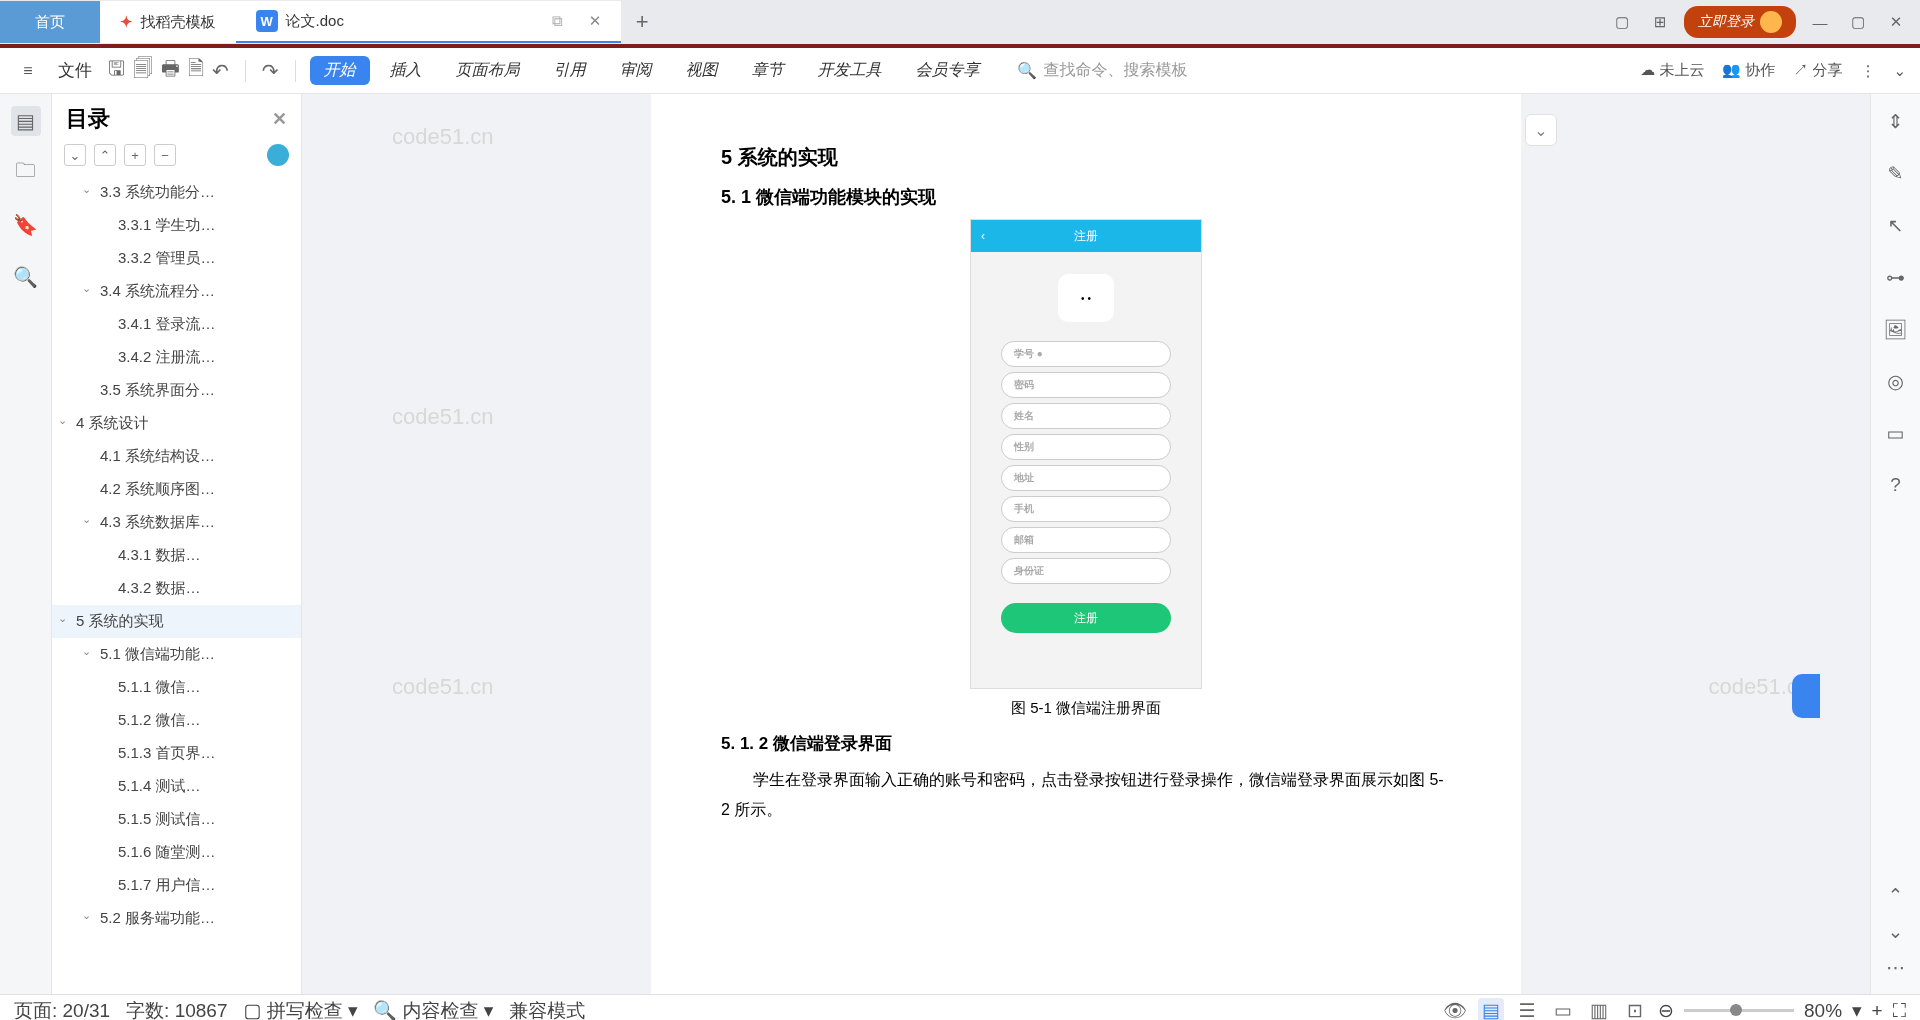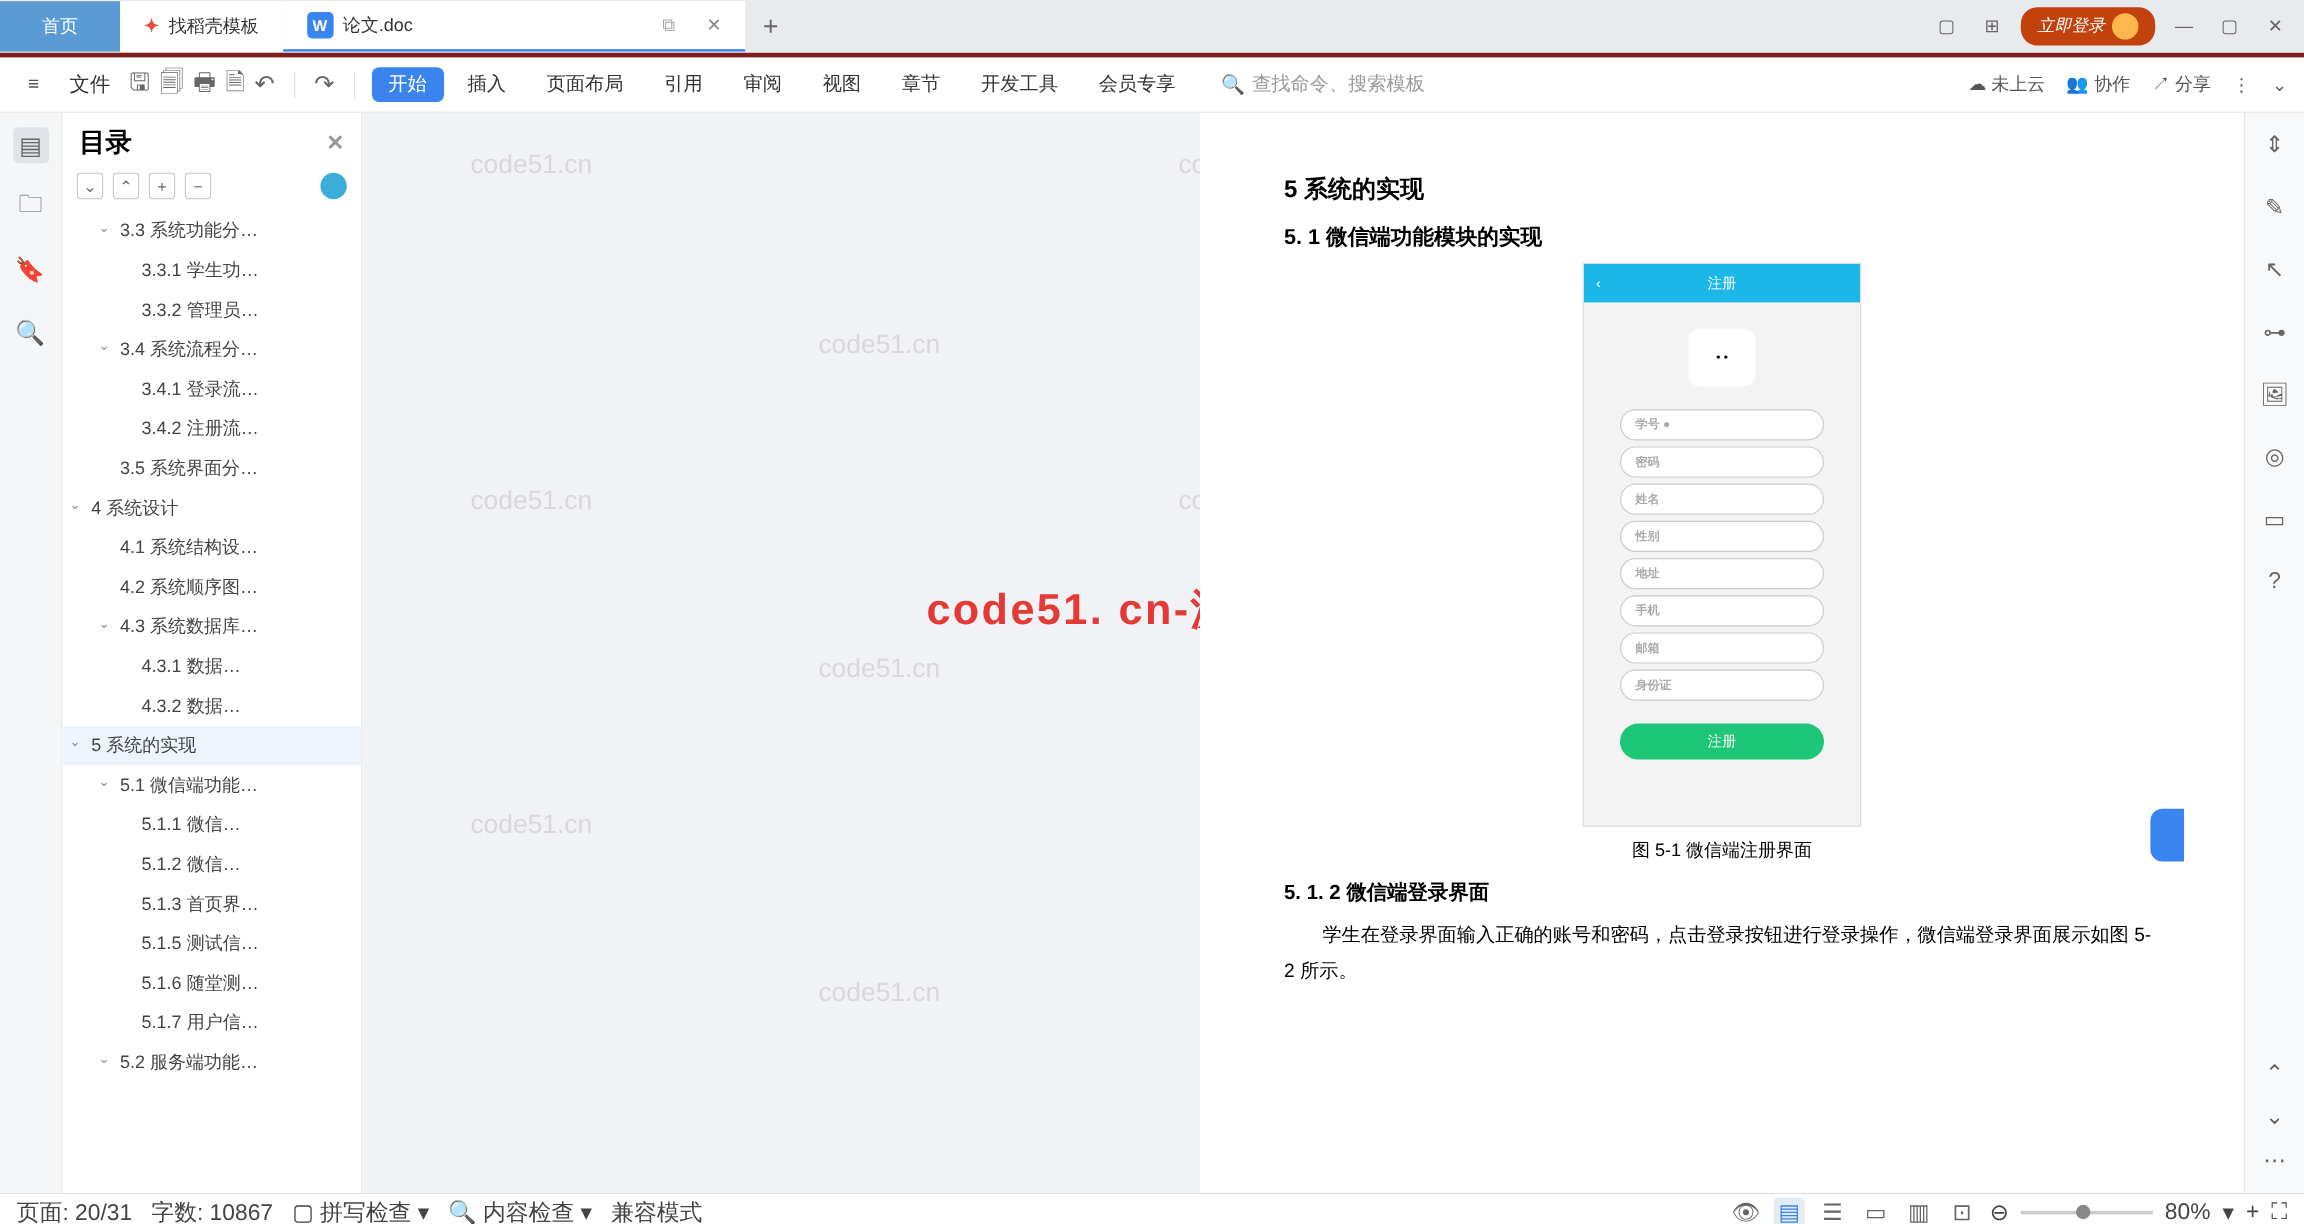--- a/index.html
+++ b/index.html
@@ -16,21 +16,21 @@
 .tabs-right{margin-left:auto;display:flex;align-items:center;gap:10px;padding-right:10px;}
 .login-btn{background:#c2410c;color:#fff;padding:5px 14px;border-radius:14px;font-size:14px;display:flex;align-items:center;gap:6px;font-style:italic;}
 .login-btn .avatar{width:22px;height:22px;background:#ffb74d;border-radius:50%;}
 .win-btn{width:28px;height:28px;color:#666;display:flex;align-items:center;justify-content:center;font-size:15px;}
 .ribbon{height:46px;background:#fff;display:flex;align-items:center;padding:0 14px;gap:6px;border-bottom:1px solid #e5e5e5;font-size:16px;color:#333;}
 .menu-ico{width:28px;height:28px;display:flex;align-items:center;justify-content:center;color:#555;}
 .file-menu{font-size:17px;margin:0 10px;}
 .qat{display:flex;gap:8px;align-items:center;color:#666;}
 .qat span{font-size:20px;}
 .divider{height:22px;border-left:1px solid #ddd;margin:0 8px;}
-.ribbon-tab{padding:4px 14px;cursor:pointer;}
+.ribbon-tab{padding:4px 14px;cursor:pointer;font-style:italic;}
 .ribbon-tab.active{background:#3a84f0;color:#fff;border-radius:6px;}
 .search-box{display:flex;align-items:center;color:#999;margin-left:18px;gap:6px;}
 .ribbon-right{margin-left:auto;display:flex;align-items:center;gap:18px;font-size:15px;color:#555;}
 .main{display:flex;height:calc(100% - 42px - 46px - 32px);}
 .left-rail{width:52px;background:#f5f6f8;border-right:1px solid #e5e5e5;display:flex;flex-direction:column;align-items:center;padding-top:12px;gap:22px;}
 .rail-ico{width:30px;height:30px;display:flex;align-items:center;justify-content:center;color:#666;font-size:20px;border-radius:4px;}
 .rail-ico.active{background:#e0e3e8;}
 .toc-panel{width:250px;border-right:1px solid #e5e5e5;background:#fff;display:flex;flex-direction:column;}
 .toc-head{height:50px;display:flex;align-items:center;padding:0 14px;font-size:22px;font-weight:bold;}
 .toc-close{margin-left:auto;color:#999;font-size:18px;}
@@ -38,21 +38,21 @@
 .toc-tool{width:22px;height:22px;border:1px solid #ccc;border-radius:3px;display:flex;align-items:center;justify-content:center;font-size:13px;color:#666;}
 .toc-refresh{width:22px;height:22px;background:#3aaed8;border-radius:50%;margin-left:auto;}
 .toc-body{flex:1;overflow-y:auto;font-size:15px;color:#444;}
 .toc-item{padding:7px 10px 7px 40px;cursor:pointer;white-space:nowrap;overflow:hidden;text-overflow:ellipsis;position:relative;}
 .toc-item.l1{padding-left:24px;}
 .toc-item.l2{padding-left:48px;}
 .toc-item.l3{padding-left:66px;}
 .toc-item.active{background:#edf4fc;}
 .toc-item .chev{position:absolute;left:6px;color:#888;font-size:11px;}
 .toc-item.l2 .chev{left:30px;}
-.doc-area{flex:1;background:#f0f2f5;position:relative;overflow:hidden;display:flex;justify-content:flex-end;}
+.doc-area{flex:1;background:#f0f2f5;position:relative;overflow:hidden;display:flex;justify-content:center;}
 .page{width:870px;background:#fff;margin-top:0;padding:40px 70px;position:relative;min-height:1100px;}
 .page h1{font-size:20px;margin:10px 0;}
 .page h2{font-size:18px;margin:14px 0 10px;}
 .page h3{font-size:17px;margin:14px 0 10px;}
 .page p{font-size:16px;line-height:1.9;text-indent:2em;margin-bottom:6px;}
 .figure{display:flex;flex-direction:column;align-items:center;margin:8px 0;}
 .mock-phone{width:232px;height:470px;background:#f3f3f3;border:1px solid #ddd;display:flex;flex-direction:column;}
 .phone-head{height:32px;background:#1bb7e8;color:#fff;display:flex;align-items:center;justify-content:center;font-size:12px;position:relative;}
 .phone-back{position:absolute;left:10px;}
 .phone-logo{width:56px;height:48px;background:#fff;border-radius:10px;margin:22px auto 14px;display:flex;align-items:center;justify-content:center;font-size:10px;}
@@ -171,20 +171,21 @@
         <div class="toc-item l2">4.1  系统结构设…</div>
         <div class="toc-item l2">4.2  系统顺序图…</div>
         <div class="toc-item l2"><span class="chev">⌄</span>4.3  系统数据库…</div>
         <div class="toc-item l3">4.3.1 数据…</div>
         <div class="toc-item l3">4.3.2 数据…</div>
         <div class="toc-item l1 active"><span class="chev">⌄</span>5    系统的实现</div>
         <div class="toc-item l2"><span class="chev">⌄</span>5.1  微信端功能…</div>
         <div class="toc-item l3">5.1.1 微信…</div>
         <div class="toc-item l3">5.1.2 微信…</div>
         <div class="toc-item l3">5.1.3 首页界…</div>
+        <div class="toc-item l3">5.1.4 测试…</div>
         <div class="toc-item l3">5.1.5 测试信…</div>
         <div class="toc-item l3">5.1.6 随堂测…</div>
         <div class="toc-item l3">5.1.7 用户信…</div>
         <div class="toc-item l2"><span class="chev">⌄</span>5.2  服务端功能…</div>
       </div>
   </div>
 
   <div class="doc-area">
     <span class="watermark" style="top:30px;left:90px;">code51.cn</span>
     <span class="watermark" style="top:30px;left:680px;">code51.cn</span>

